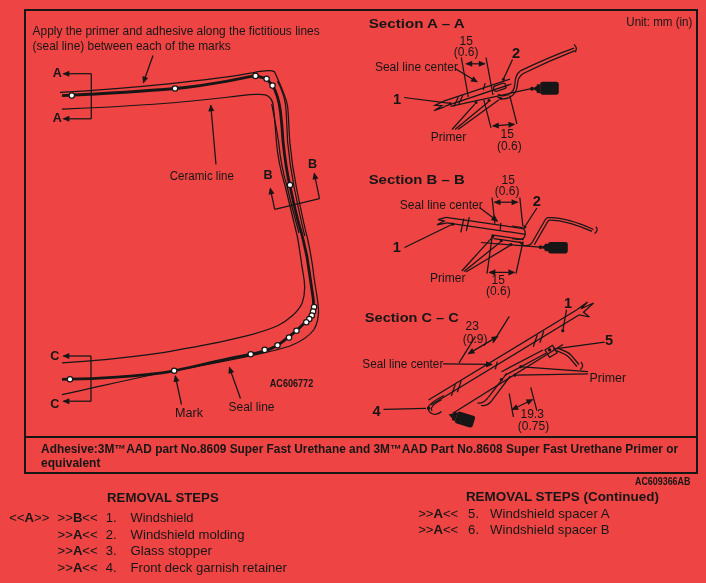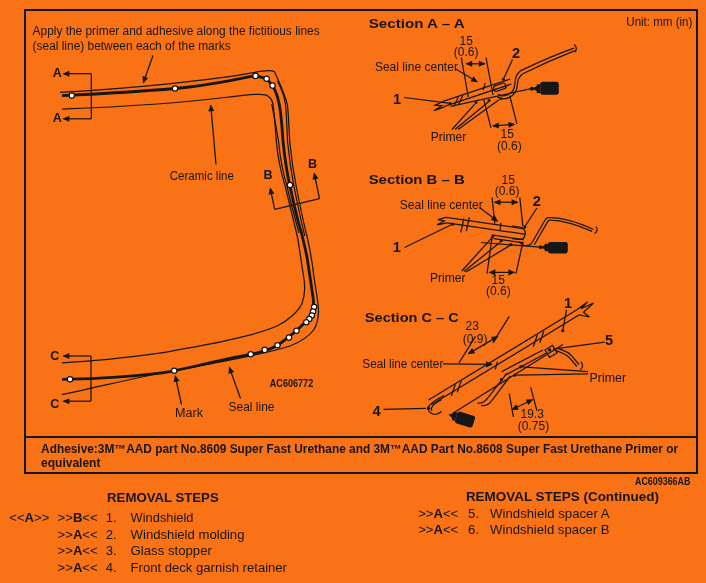--- a/index.html
+++ b/index.html
@@ -1,16 +1,16 @@
 <!DOCTYPE html>
 <html><head>
 <meta charset="utf-8">
 <style>
   html,body{margin:0;padding:0;background:#fff;}
-  #page{position:relative;width:706px;height:583px;background:#f97316;
+  #page{position:relative;width:706px;height:583px;background:#ef4444;
         font-family:"Liberation Sans",sans-serif;color:#161616;overflow:hidden;}
   .abs{position:absolute;}
   svg text{font-family:"Liberation Sans",sans-serif;fill:#161616;stroke:none;}
 </style>
 </head>
 <body>
 <div id="page">
 
   <div class="abs" style="left:24px;top:9px;width:670px;height:461px;border:2px solid #161616;"></div>
 

